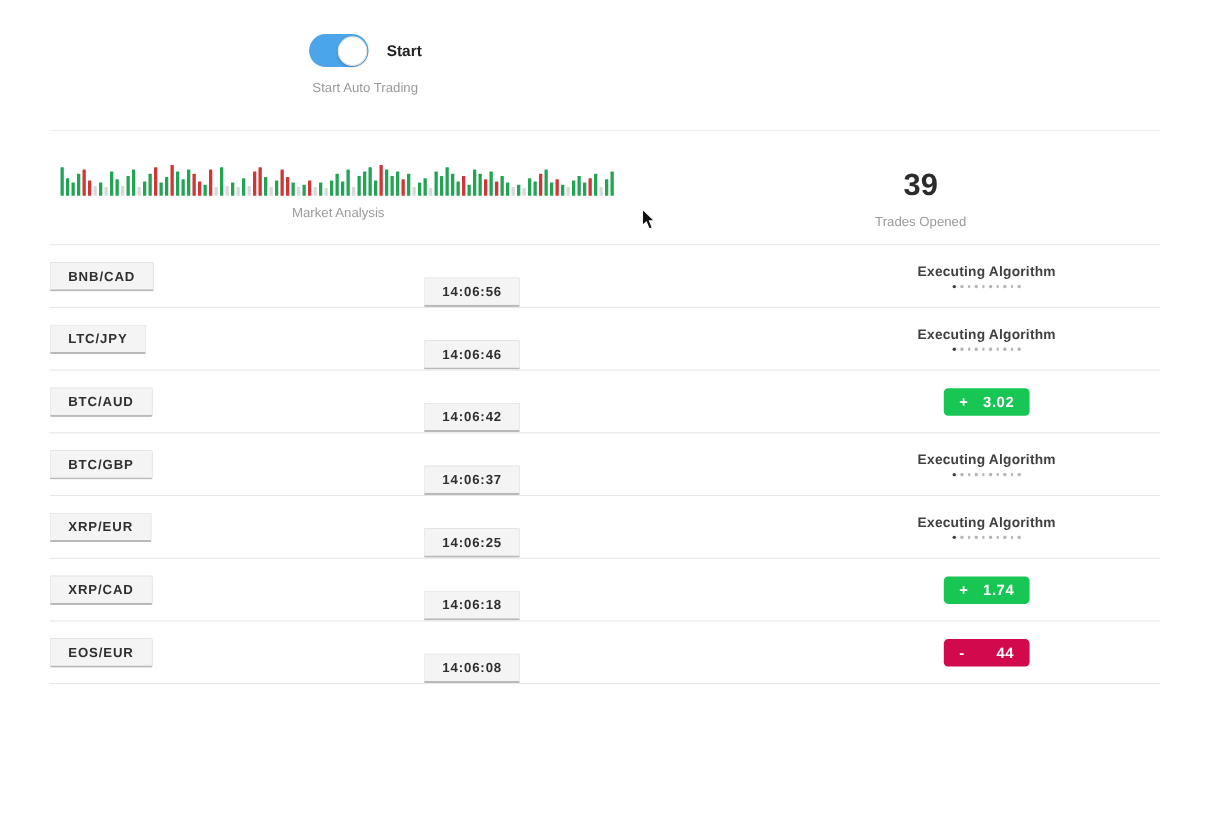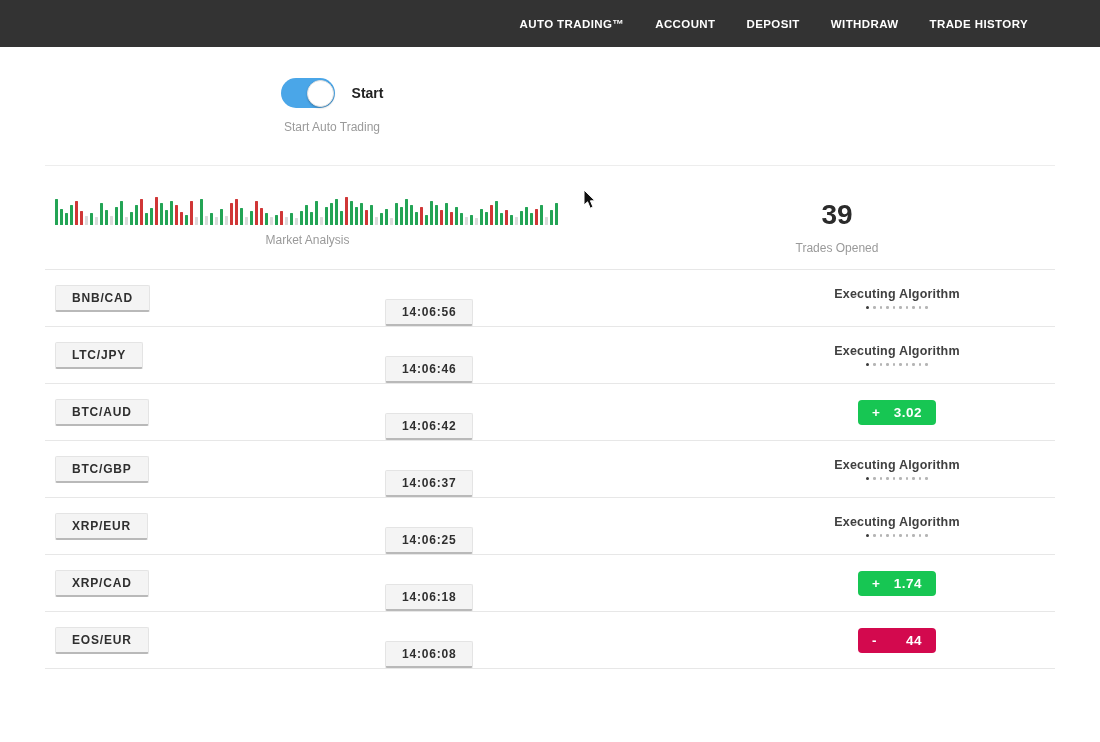--- a/index.html
+++ b/index.html
@@ -51,21 +51,21 @@
   .trades-count { font-size:28px; font-weight:700; color:#2b2b2b; }
   .trades-count-label { font-size:12px; color:#9a9a9a; margin-top:10px; }
 
   
   .trades-list { margin:0 45px; }
   .trade-row { height:57px; border-bottom:1px solid #e7e7e7; display:grid;
     grid-template-columns:330px 310px 1fr; align-items:center; }
   .chip { display:inline-block; background:#f4f4f4; border:1px solid #e4e4e4;
     border-bottom:2px solid #b9b9b9; border-radius:2px; padding:5px 16px;
     font-size:12px; font-weight:700; color:#2f2f2f; letter-spacing:.8px; cursor:pointer; }
-  .pair-cell { justify-self:start; margin-left:10px; }
+  .pair-cell { justify-self:start; margin-left:0; }
   .time-cell { justify-self:start; margin-left:10px;margin-top:28px; }
   .result-cell { justify-self:center; transform:translateX(27px); }
   .executing { display:flex; flex-direction:column; align-items:center; }
   .executing-label { font-size:12.5px; font-weight:700; color:#404040; letter-spacing:.2px; }
   .dots { display:flex; gap:4px; margin-top:5px; align-items:center; }
   .dot { width:2.5px; height:2.5px; border-radius:50%; background:#b5b5b5; }
   .dot.active { width:3.5px; height:3.5px; background:#3a3a3a; }
   .badge { min-width:78px; display:inline-flex; justify-content:space-between;
     align-items:center; padding:5px 14px; border-radius:4px; color:#fff;
     font-size:13.5px; font-weight:700; letter-spacing:.5px; }
@@ -73,27 +73,20 @@
   .badge.loss { background:var(--loss-red,#d3094e); }
 
   
   .cursor { position:absolute; left:583px; top:190px; pointer-events:none; }
 </style>
 </head>
 <body>
 
 <div class="app">
 
-  <nav class="topnav">
-    <span class="nav-item">AUTO TRADING™</span>
-    <span class="nav-item">ACCOUNT</span>
-    <span class="nav-item">DEPOSIT</span>
-    <span class="nav-item">WITHDRAW</span>
-    <span class="nav-item">TRADE HISTORY</span>
-  </nav>
 
 
   <section class="section-grid balance-section">
     <div class="stat-block shift-right">
       <div class="toggle-row">
         <div class="toggle" role="switch" aria-checked="true">
           <div class="knob"></div>
         </div>
         <span class="toggle-label">Start</span>
       </div>

